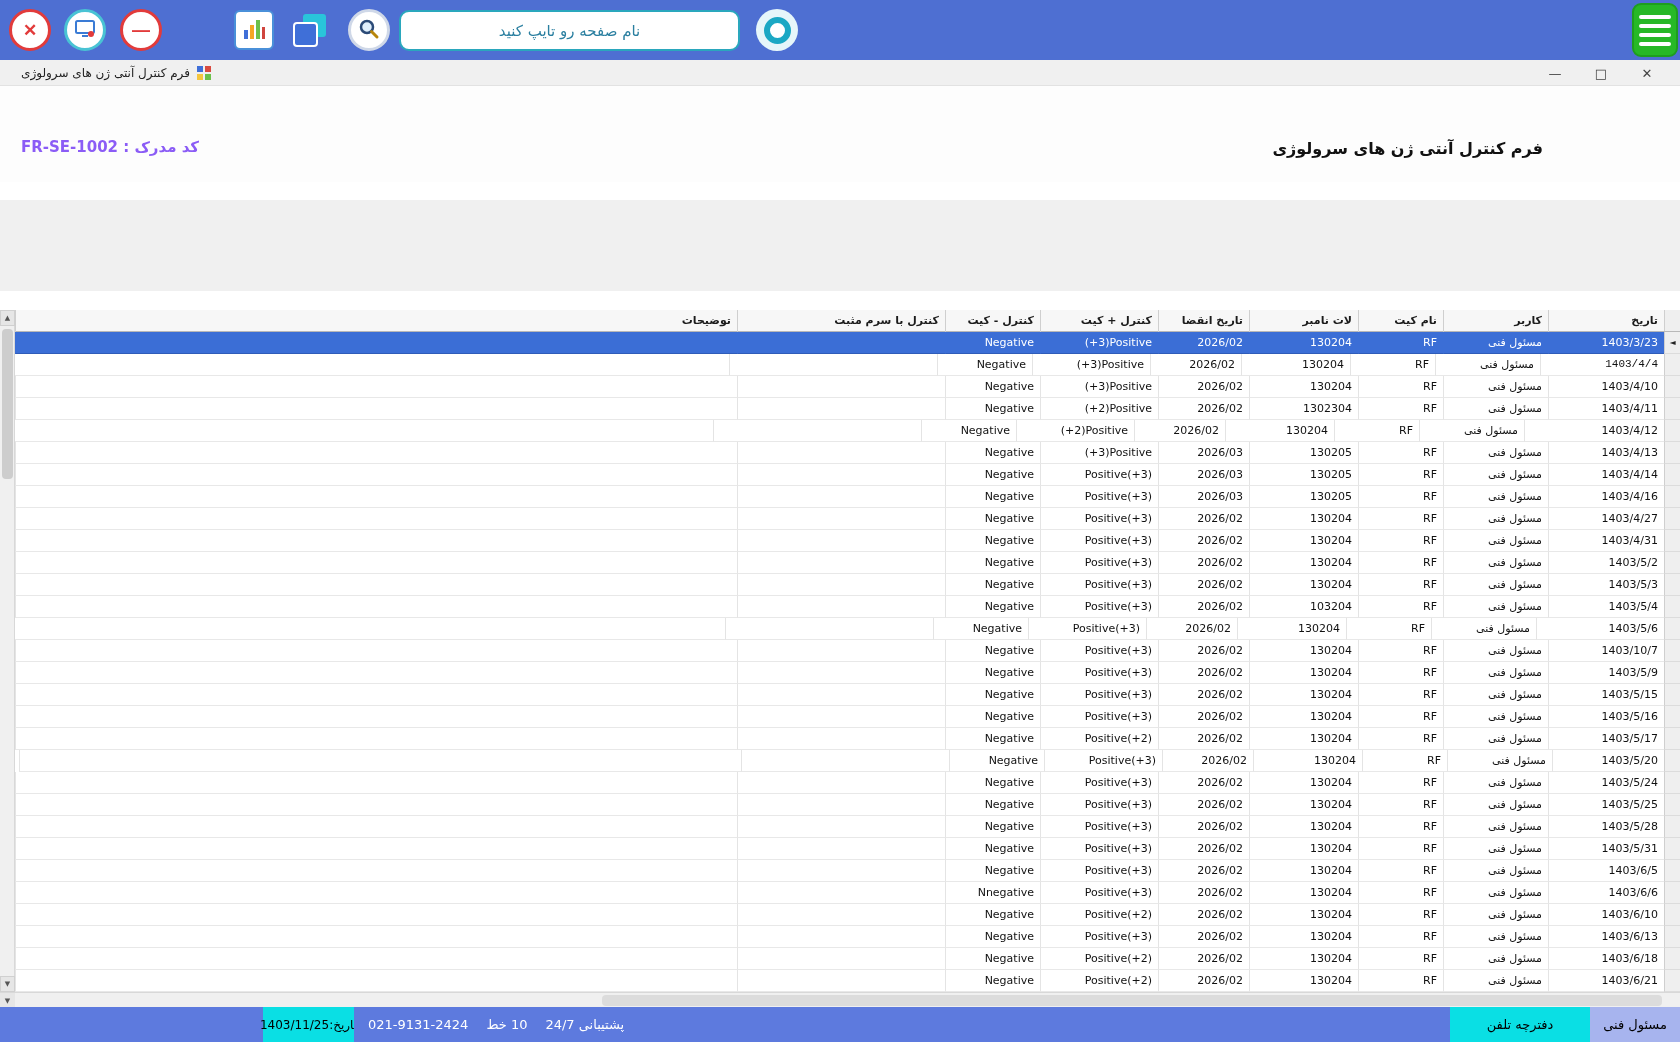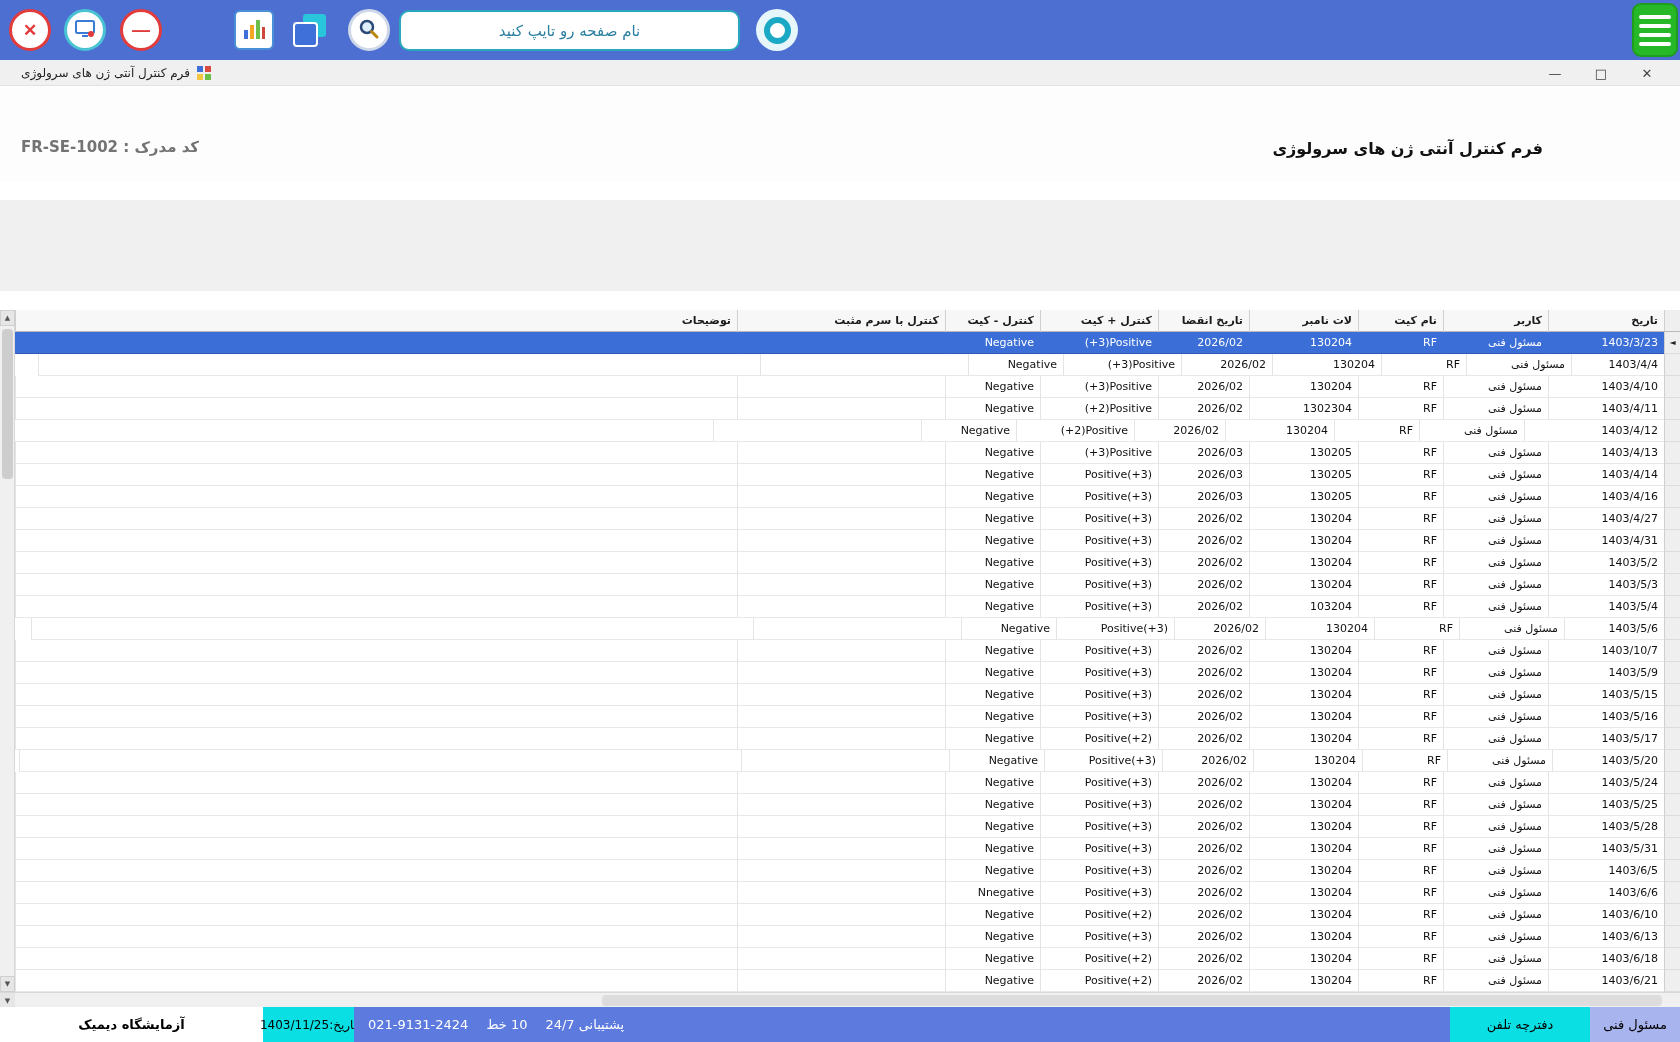--- a/index.html
+++ b/index.html
@@ -36,21 +36,21 @@
   .title-group { position:absolute; left:21px; top:0; height:26px; display:flex; direction:rtl; align-items:center; gap:7px; }
   .app-logo { width:14px; height:14px; display:grid; grid-template-columns:6px 6px; grid-template-rows:6px 6px; gap:2px; }
   .app-logo i:nth-child(1){ background:#d94a3f; } .app-logo i:nth-child(2){ background:#3f6fd8; }
   .app-logo i:nth-child(3){ background:#6cc04a; } .app-logo i:nth-child(4){ background:#f5c63f; }
   .title-text { font-size:12px; color:#222; }
   .win-controls { position:absolute; right:10px; top:0; height:26px; display:flex; align-items:center; }
   .win-controls span { width:46px; text-align:center; font-size:13px; color:#444; cursor:pointer; }
 
   
   .page-header { position:absolute; top:86px; left:0; width:1680px; height:96px; background:#fdfdfd; }
-  .doc-code { position:absolute; left:21px; top:135px; direction:rtl; font-size:15px; font-weight:bold; color:#737373; }
+  .doc-code { position:absolute; left:21px; top:135px; direction:rtl; font-size:15px; font-weight:bold; color:#8b5cf6; }
   .form-title { position:absolute; right:137px; top:136px; direction:rtl; font-size:16px; font-weight:bold; color:#111; }
   .doc-code, .form-title { top:auto; } 
   #doc-code { position:absolute; left:21px; top:138px; }
   #form-title { position:absolute; right:137px; top:139px; }
 
   
   .section-bar { position:absolute; left:0; width:1680px; background:#e3e3e3;
     border-top:1px solid #bdbdbd; border-bottom:1px solid #bdbdbd;
     display:flex; align-items:center; justify-content:flex-end; direction:ltr;
     font-size:11px; font-weight:bold; color:#1b1b2f; padding-right:24px; }
@@ -278,21 +278,21 @@
           <div class="g-cell" dir="ltr" style="width: 85px;">RF</div>
           <div class="g-cell" dir="ltr" style="width: 109px;">130204</div>
           <div class="g-cell" dir="ltr" style="width: 91px;">2026/02</div>
           <div class="g-cell" dir="ltr" style="width: 118px;">(+3)Positive</div>
           <div class="g-cell" dir="ltr" style="width: 95px;">Negative</div>
           <div class="g-cell" dir="ltr" style="width: 208px;"></div>
           <div class="g-cell" dir="ltr" style="width: 722px;"></div>
         </div>
         <div class="g-row">
           <div class="g-selcell"></div>
-          <div class="g-cell" dir="ltr" style="width: 93px;">1403/4/4</div>
+          <div class="g-cell" dir="ltr" style="width: 124px; font-family: Liberation Mono, monospace;">1403/4/4</div>
           <div class="g-cell" dir="ltr" style="width: 105px;">مسئول فنی</div>
           <div class="g-cell" dir="ltr" style="width: 85px;">RF</div>
           <div class="g-cell" dir="ltr" style="width: 109px;">130204</div>
           <div class="g-cell" dir="ltr" style="width: 91px;">2026/02</div>
           <div class="g-cell" dir="ltr" style="width: 118px;">(+3)Positive</div>
           <div class="g-cell" dir="ltr" style="width: 95px;">Negative</div>
           <div class="g-cell" dir="ltr" style="width: 208px;"></div>
           <div class="g-cell" dir="ltr" style="width: 722px;"></div>
         </div>
         <div class="g-row">
@@ -422,21 +422,21 @@
           <div class="g-cell" dir="ltr" style="width: 85px;">RF</div>
           <div class="g-cell" dir="ltr" style="width: 109px;">103204</div>
           <div class="g-cell" dir="ltr" style="width: 91px;">2026/02</div>
           <div class="g-cell" dir="ltr" style="width: 118px;">Positive(+3)</div>
           <div class="g-cell" dir="ltr" style="width: 95px;">Negative</div>
           <div class="g-cell" dir="ltr" style="width: 208px;"></div>
           <div class="g-cell" dir="ltr" style="width: 722px;"></div>
         </div>
         <div class="g-row">
           <div class="g-selcell"></div>
-          <div class="g-cell" dir="ltr" style="width: 100px; padding-left: 27px;">1403/5/6</div>
+          <div class="g-cell" dir="ltr" style="width: 128px; padding-left: 27px;">1403/5/6</div>
           <div class="g-cell" dir="ltr" style="width: 105px;">مسئول فنی</div>
           <div class="g-cell" dir="ltr" style="width: 85px;">RF</div>
           <div class="g-cell" dir="ltr" style="width: 109px;">130204</div>
           <div class="g-cell" dir="ltr" style="width: 91px;">2026/02</div>
           <div class="g-cell" dir="ltr" style="width: 118px;">Positive(+3)</div>
           <div class="g-cell" dir="ltr" style="width: 95px;">Negative</div>
           <div class="g-cell" dir="ltr" style="width: 208px;"></div>
           <div class="g-cell" dir="ltr" style="width: 722px;"></div>
         </div>
         <div class="g-row">
@@ -638,21 +638,20 @@
     <div class="sbtn up">▲</div>
     <div class="vthumb"></div>
     <div class="sbtn down">▼</div>
   </div>
   <div class="hscroll">
     <div class="hcorner">▼</div>
     <div class="hthumb"></div>
   </div>
 
   <div class="statusbar">
-    <div class="sb-seg sb-lab">آزمایشگاه دیمیک</div>
     <div class="sb-seg sb-date">تاریخ:1403/11/25</div>
     <div class="sb-seg sb-support">
       <span>پشتیبانی 24/7</span>
       <span>10 خط</span>
       <span dir="ltr">021-9131-2424</span>
     </div>
     <div class="sb-seg sb-phonebook">دفترچه تلفن</div>
     <div class="sb-seg sb-user">مسئول فنی</div>
   </div>
 

